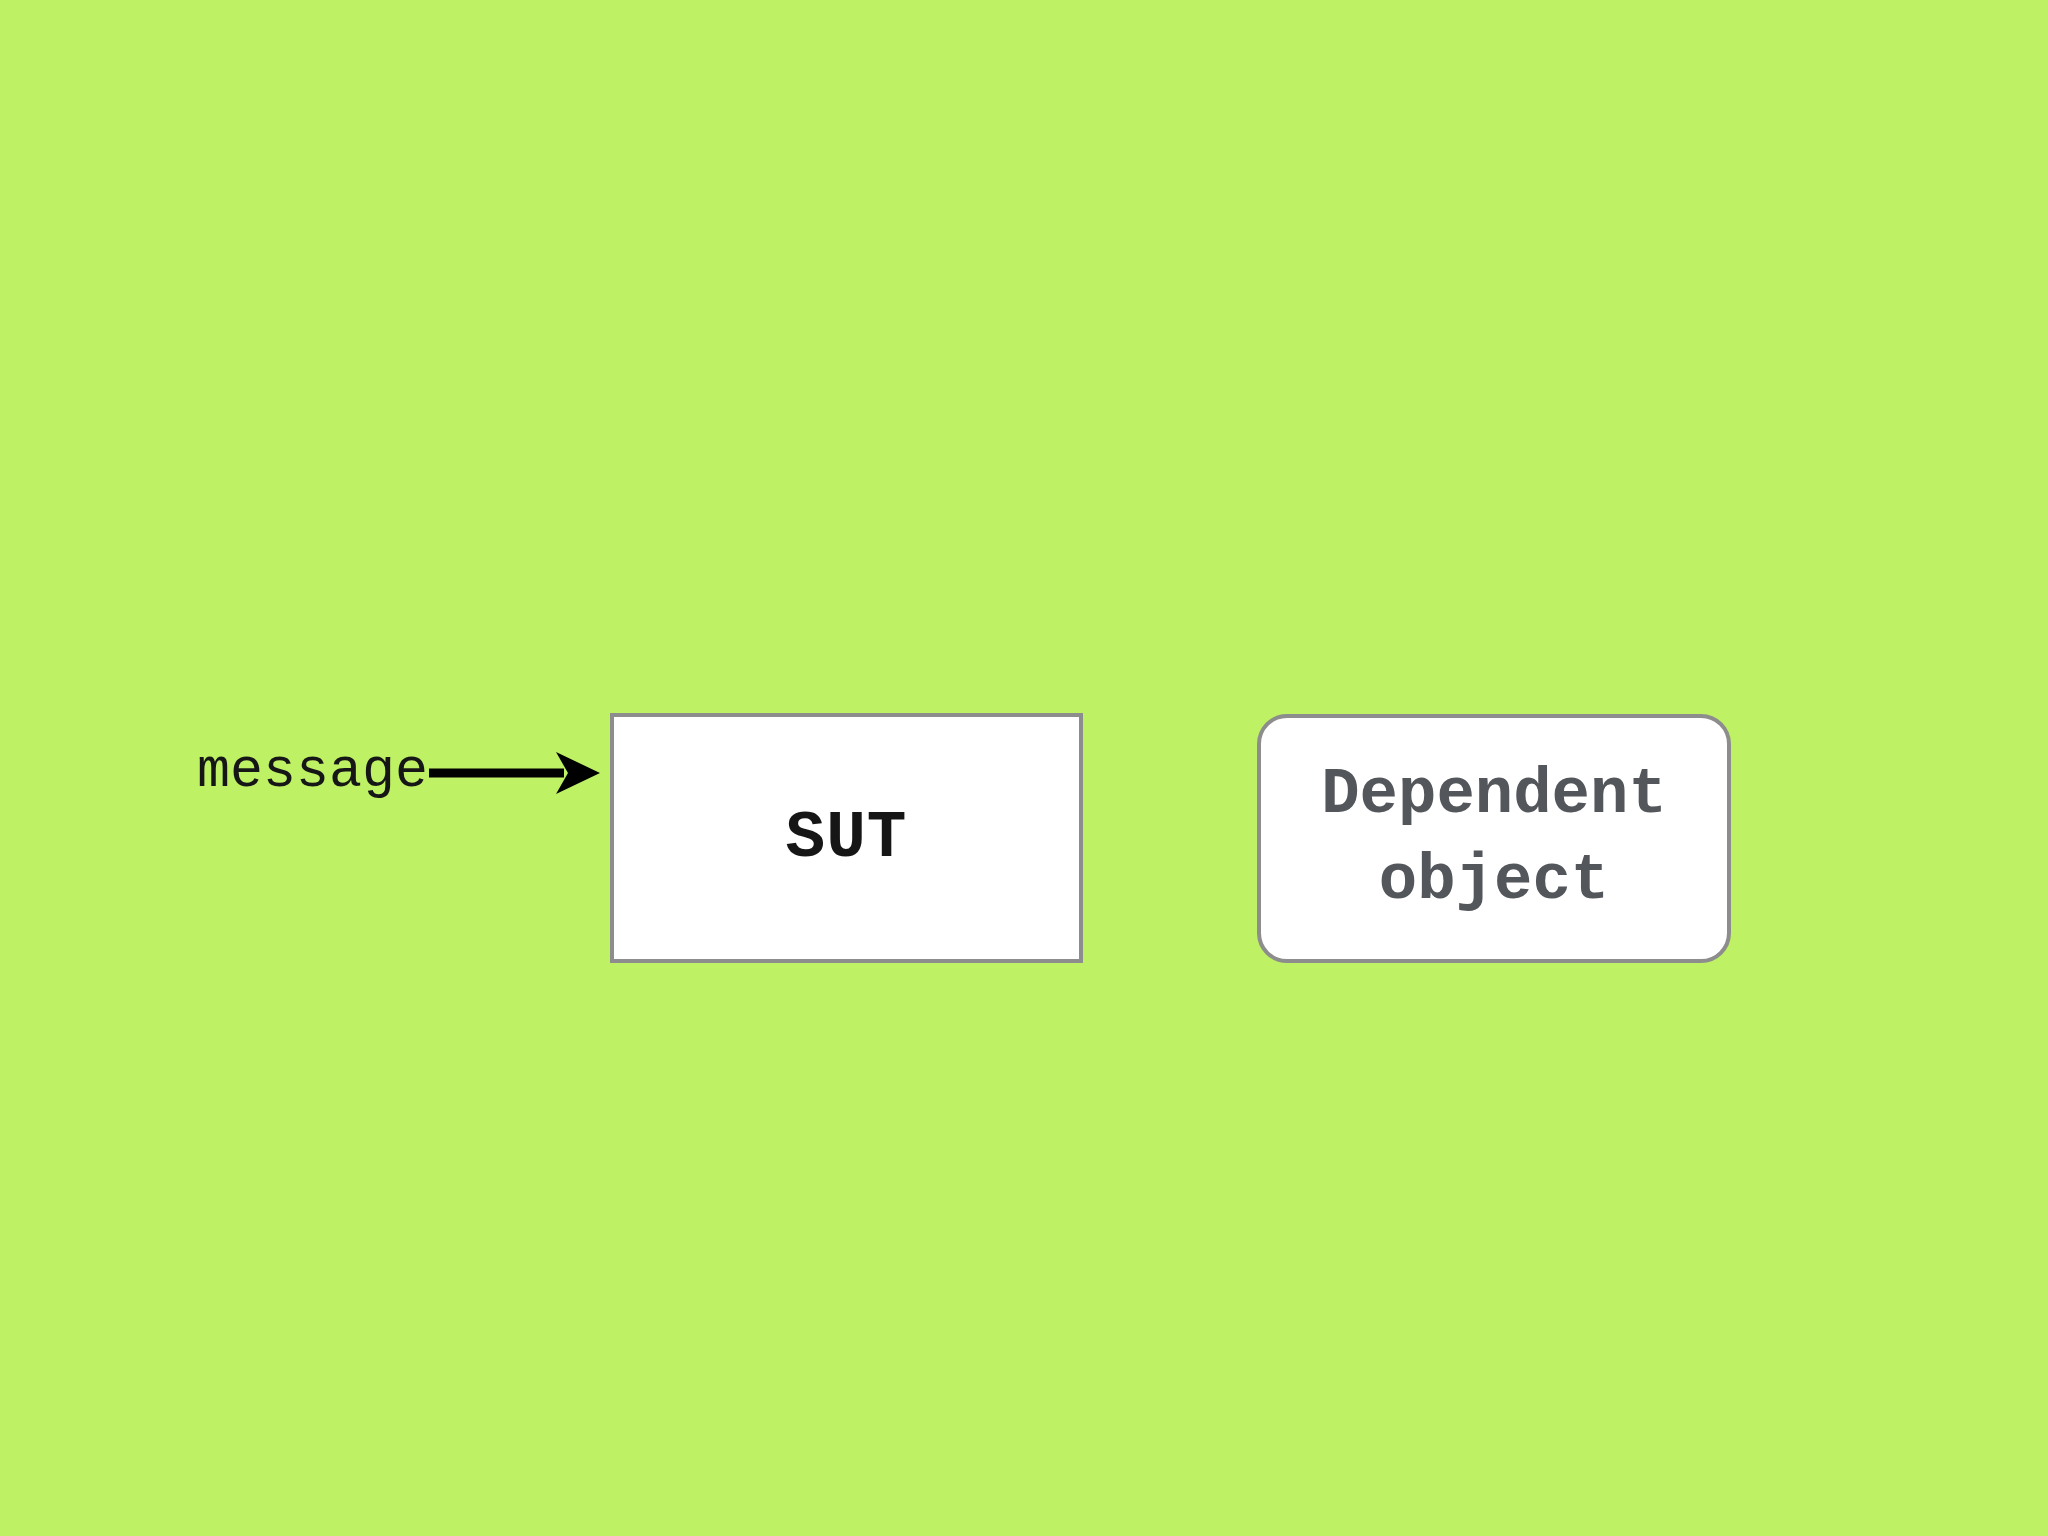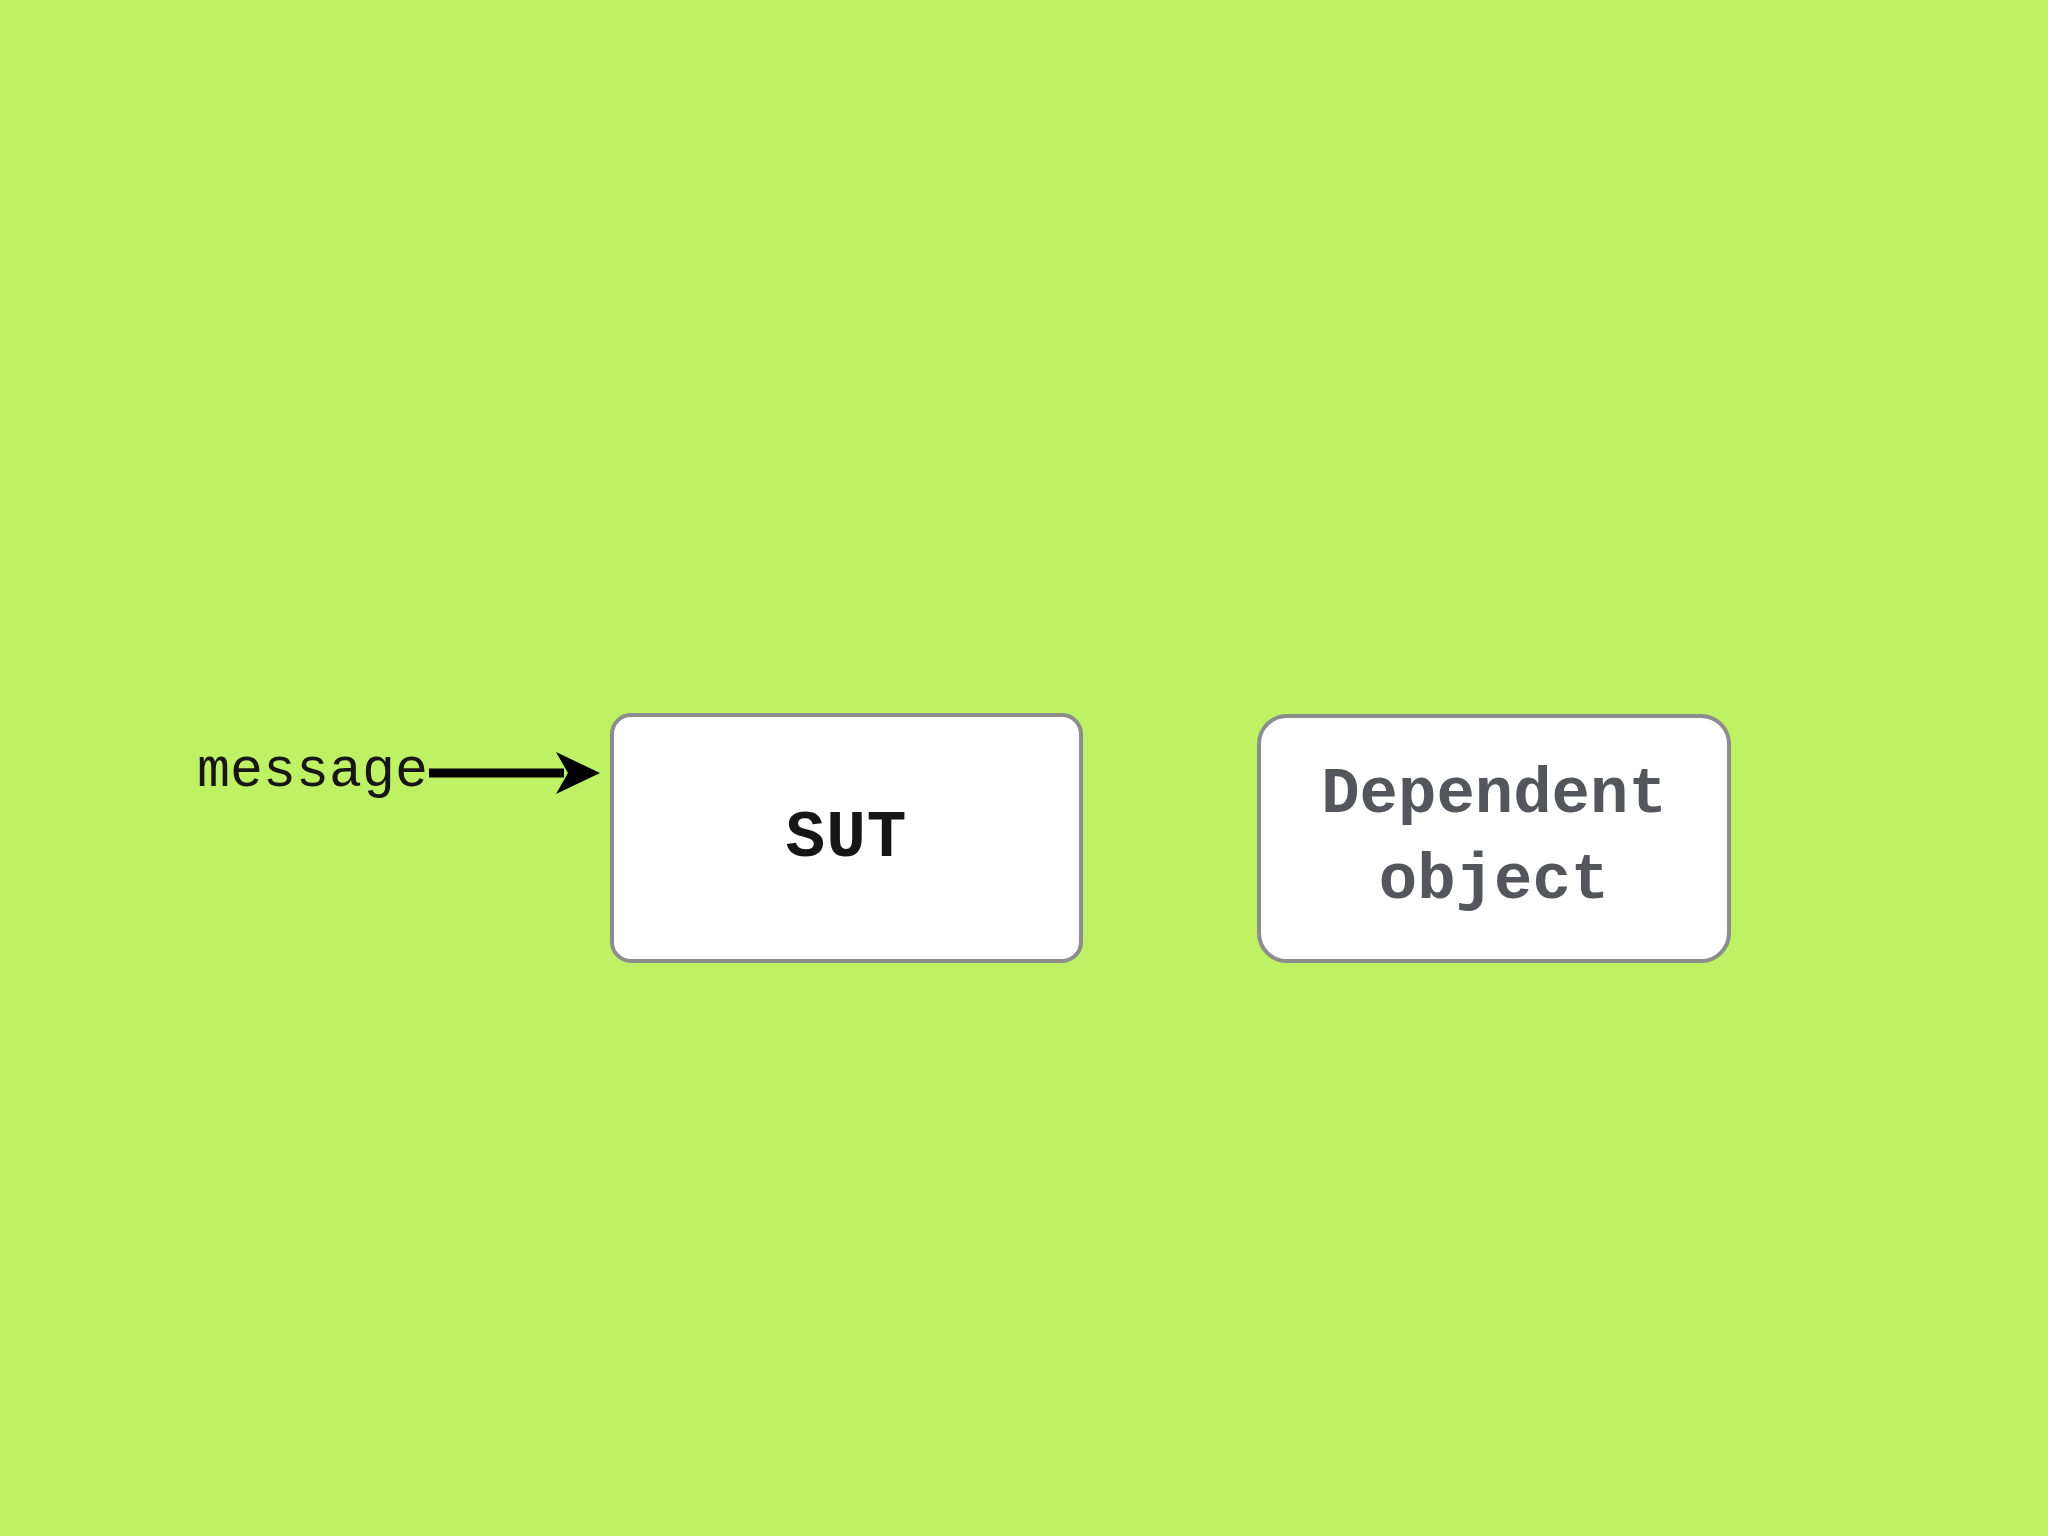--- a/index.html
+++ b/index.html
@@ -40,21 +40,20 @@
     display: flex;
     align-items: center;
     justify-content: center;
     text-align: center;
   }
   .box.sut {
     left: 610px;
     top: 713px;
     width: 473px;
     height: 250px;
-    border-radius: 21px;
   }
   .box.dependent {
     left: 1257px;
     top: 714px;
     width: 474px;
     height: 249px;
     border-radius: 30px;
   }
   .box-label {
     font-weight: bold;

